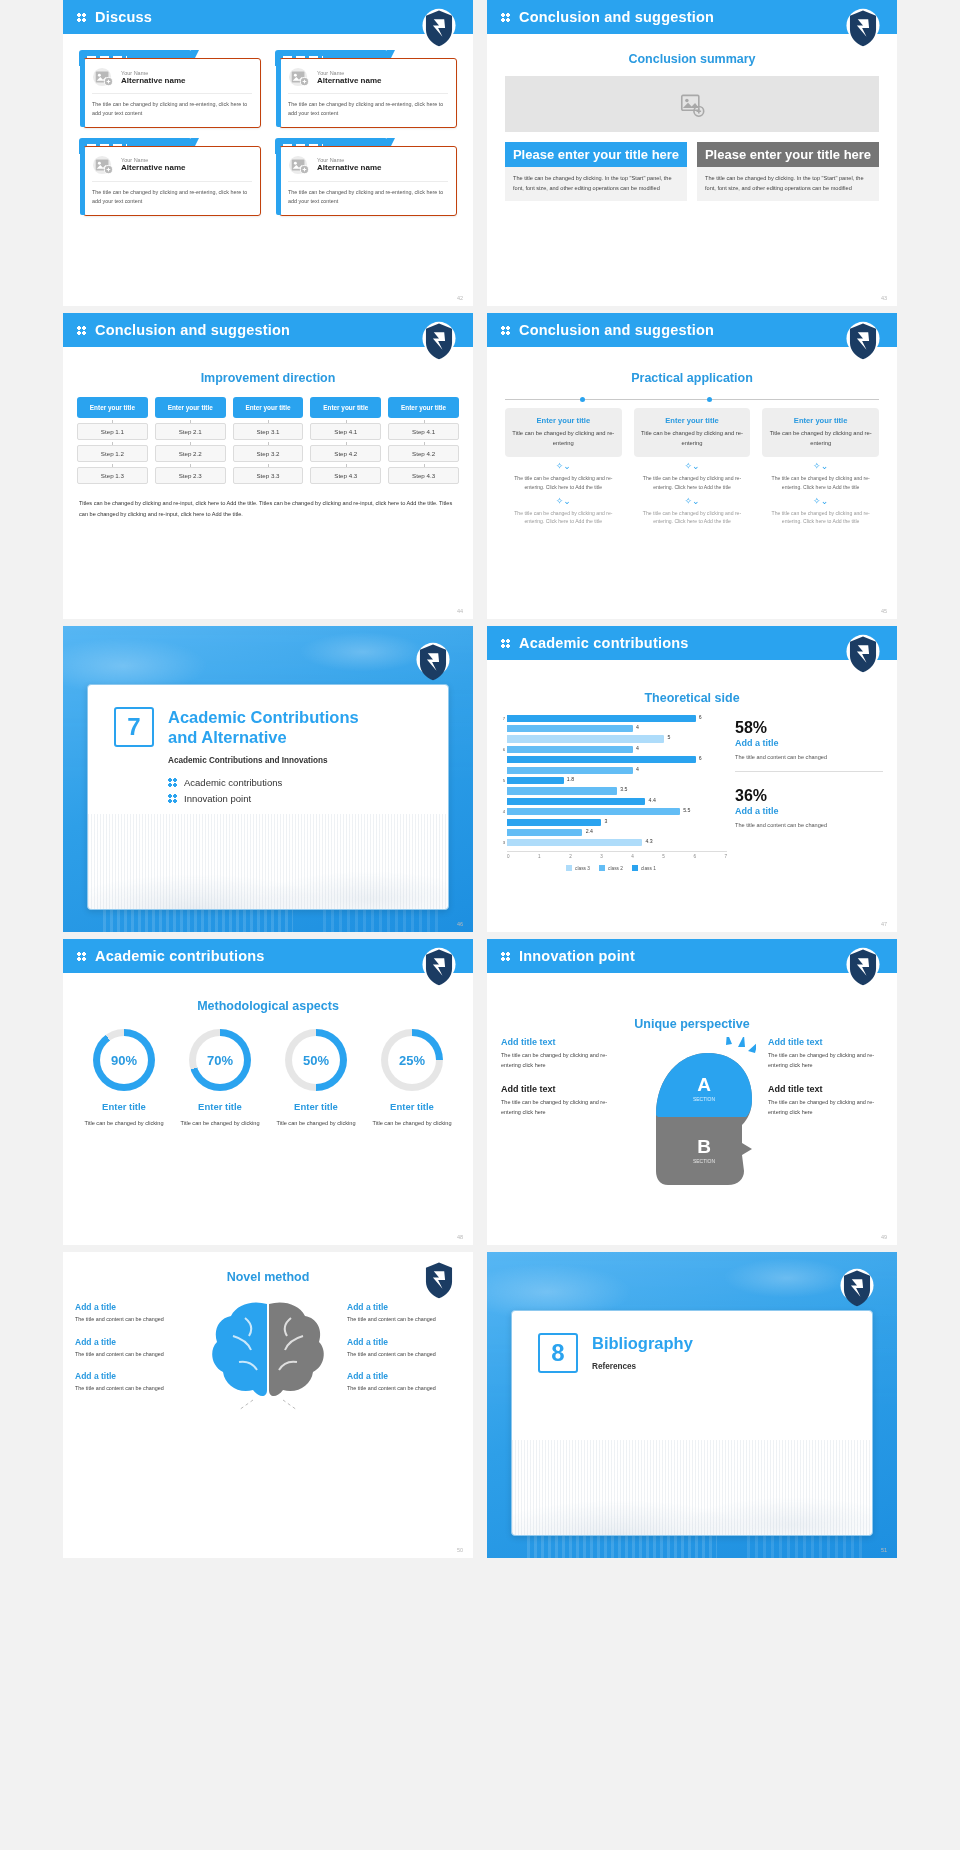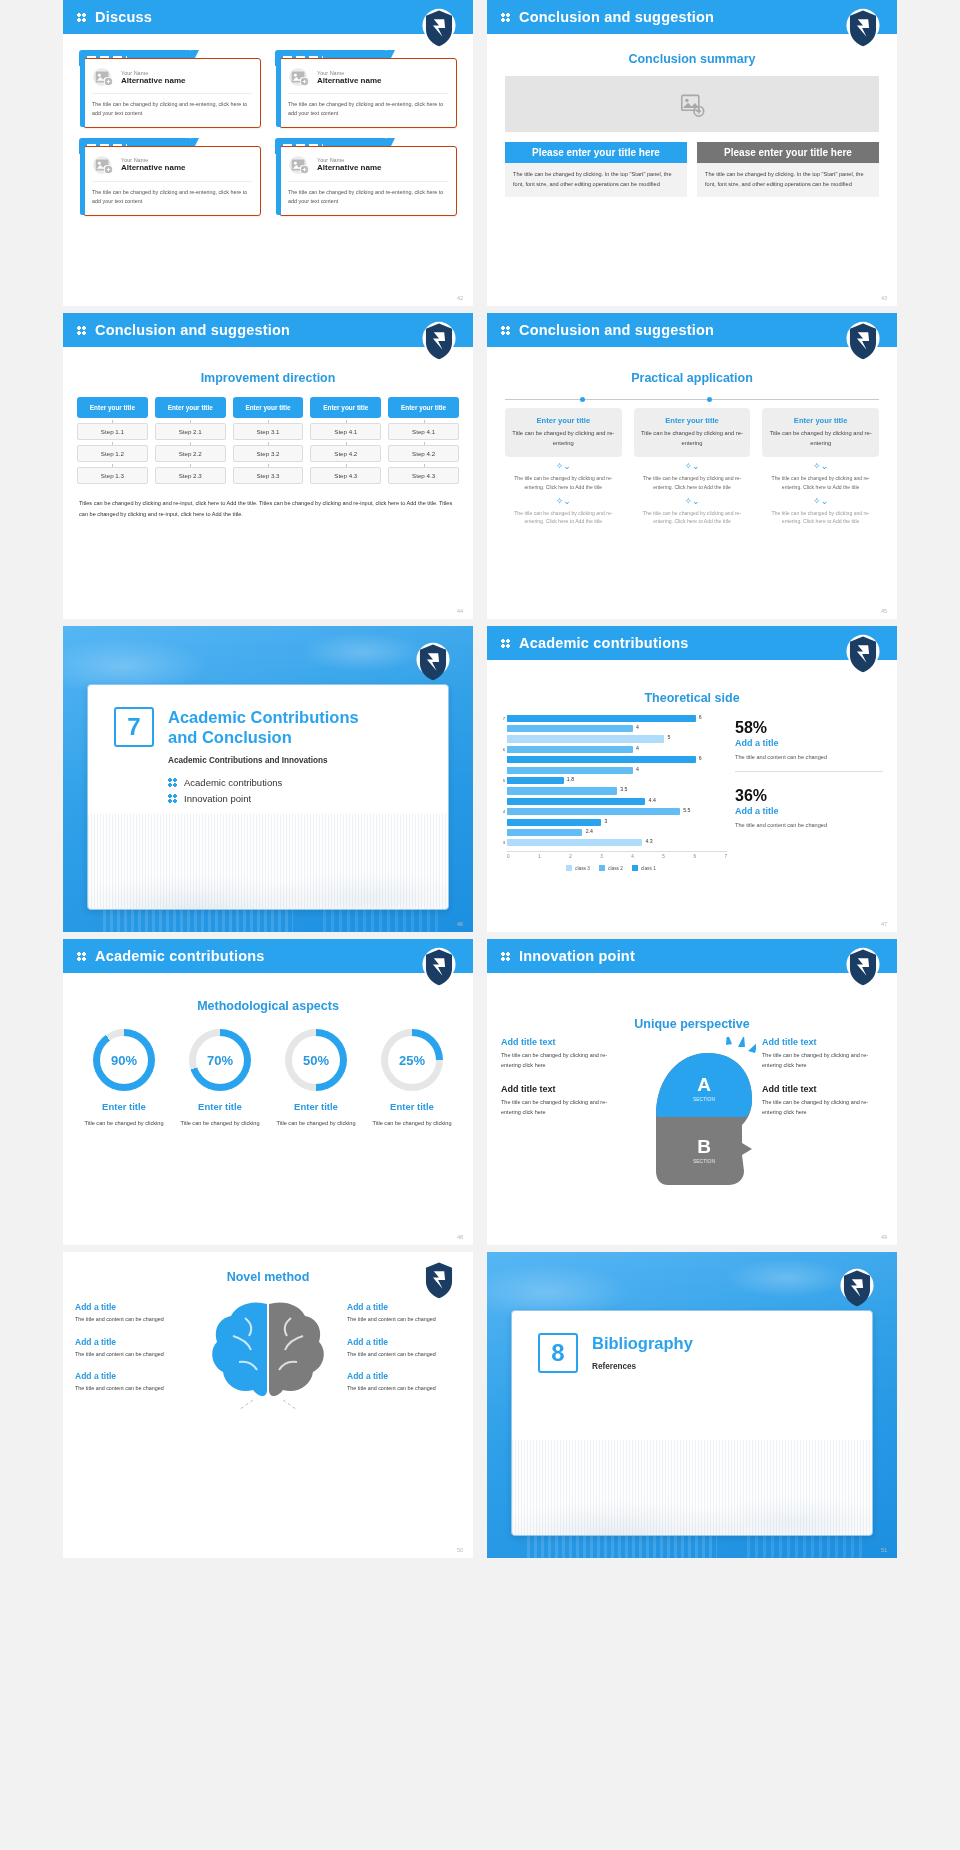--- a/index.html
+++ b/index.html
@@ -97,21 +97,21 @@
   }
   .folder .strip{ position:absolute; left:-4px; top:0; bottom:0; width:5px; background:#2aa3ef; border-radius:2px 0 0 2px;}
   .folder .top{ display:flex; align-items:center; gap:7px; padding-bottom:6px; border-bottom:1px solid #ececec;}
   .ph-ic{ width:22px; height:20px; flex:none; }
   .folder .nm1{ font-size:5.5px; color:#888; }
   .folder .nm2{ font-size:8px; font-weight:bold; color:#222; }
   .folder .desc{ font-size:5.4px; color:#555; line-height:1.65; margin-top:6px; }
   
   .imgbox{ margin:10px 18px 0 18px; height:56px; background:#e4e4e4; display:flex; align-items:center; justify-content:center;}
   .twocol{ display:grid; grid-template-columns:1fr 1fr; gap:10px; margin:10px 18px 0 18px;}
-  .capbar{ text-align:center; color:#fff; font-size:10px; font-weight:bold; padding:5px 0;}
+  .capbar{ text-align:center; color:#fff; font-size:13px; font-weight:bold; padding:5px 0;}
   .capbar.b{ background:#2aa3ef;} .capbar.g{ background:#757575;}
   .capbody{ background:#f2f2f2; font-size:5.6px; color:#444; line-height:1.75; padding:7px 8px;}
   
   .steps{ display:grid; grid-template-columns:repeat(5,1fr); gap:7px; margin:12px 14px 0 14px;}
   .stepcol .head{ background:#2aa3ef; color:#fff; font-size:6.4px; font-weight:bold; text-align:center; padding:7px 2px; border-radius:3px;}
   .stepcol .cell{ border:1px solid #dcdcdc; background:#f7f7f7; color:#444; font-size:6.2px; text-align:center; padding:4px 2px; margin-top:5px; border-radius:2px; position:relative;}
   .stepcol .cell:before{ content:""; position:absolute; left:50%; top:-4px; width:1px; height:3px; background:#c6c6c6;}
   .para{ font-size:5.6px; color:#333; line-height:1.9; margin:14px 16px 0 16px;}
   
   .tline{ position:relative; margin:14px 18px 0 18px; height:1px; background:#c9c9c9;}
@@ -168,21 +168,21 @@
   .statdiv{ height:1px; background:#ddd; margin:9px 0;}
   
   .donuts{ display:grid; grid-template-columns:repeat(4,1fr); gap:6px; margin:16px 16px 0 16px;}
   .donut{ text-align:center;}
   .dring{ width:62px; height:62px; margin:0 auto; border-radius:50%; display:flex; align-items:center; justify-content:center; position:relative;}
   .dring:after{ content:""; position:absolute; inset:7px; background:#fff; border-radius:50%;}
   .dring span{ position:relative; z-index:2; font-size:13px; font-weight:bold; color:#2a9ae0;}
   .donut h5{ color:#2a9ae0; font-size:9.5px; margin-top:10px;}
   .donut p{ font-size:5.6px; color:#444; line-height:1.8; margin-top:6px;}
   
-  .headwrap{ position:relative; display:grid; grid-template-columns:1fr 128px 1fr; margin:6px 14px 0 14px; gap:6px;}
+  .headwrap{ position:relative; display:grid; grid-template-columns:1fr 128px 1fr; margin:6px 14px 0 14px; gap:12px;}
   .sidecell h5{ color:#2a9ae0; font-size:9px; font-weight:bold;}
   .sidecell p{ font-size:5.5px; color:#444; line-height:1.75; margin-top:4px;}
   .sidecell.dark h5{ color:#222;}
   .sidecell{ margin-bottom:14px;}
   .sidecell.r{ text-align:left;}
   .sidecell.l{ text-align:left;}
   .headart{ position:relative; height:160px;}
   
   .brainwrap{ display:grid; grid-template-columns:1fr 150px 1fr; margin:8px 12px 0 12px; gap:4px; align-items:center;}
   .bcell{ margin-bottom:12px;}
@@ -452,21 +452,21 @@
           <path d="M20 3 L35 9 V25 C35 34 28 41 20 44 C12 41 5 34 5 25 V9 Z" fill="#1b3c63"></path>
           <path d="M26 13 L14 13 L20 20 L13 20 L24 33 L19 23 L27 23 Z" fill="#fff"></path>
         </svg>
     </div>
     <div class="cardbox">
       <div class="mesh"></div>
       <div class="cardin">
         <div class="numbox">7</div>
         <div class="cvtitle">
           <span>Academic Contributions</span><br>
-          <span>and Conclusion</span>
+          <span>and Alternative</span>
         </div>
         <div class="cvsub">Academic Contributions and Innovations</div>
         <div class="cvlist">
           <div>
               <span class="dots blue"></span>
               <span>Academic contributions</span>
             </div>
           <div>
               <span class="dots blue"></span>
               <span>Innovation point</span>

